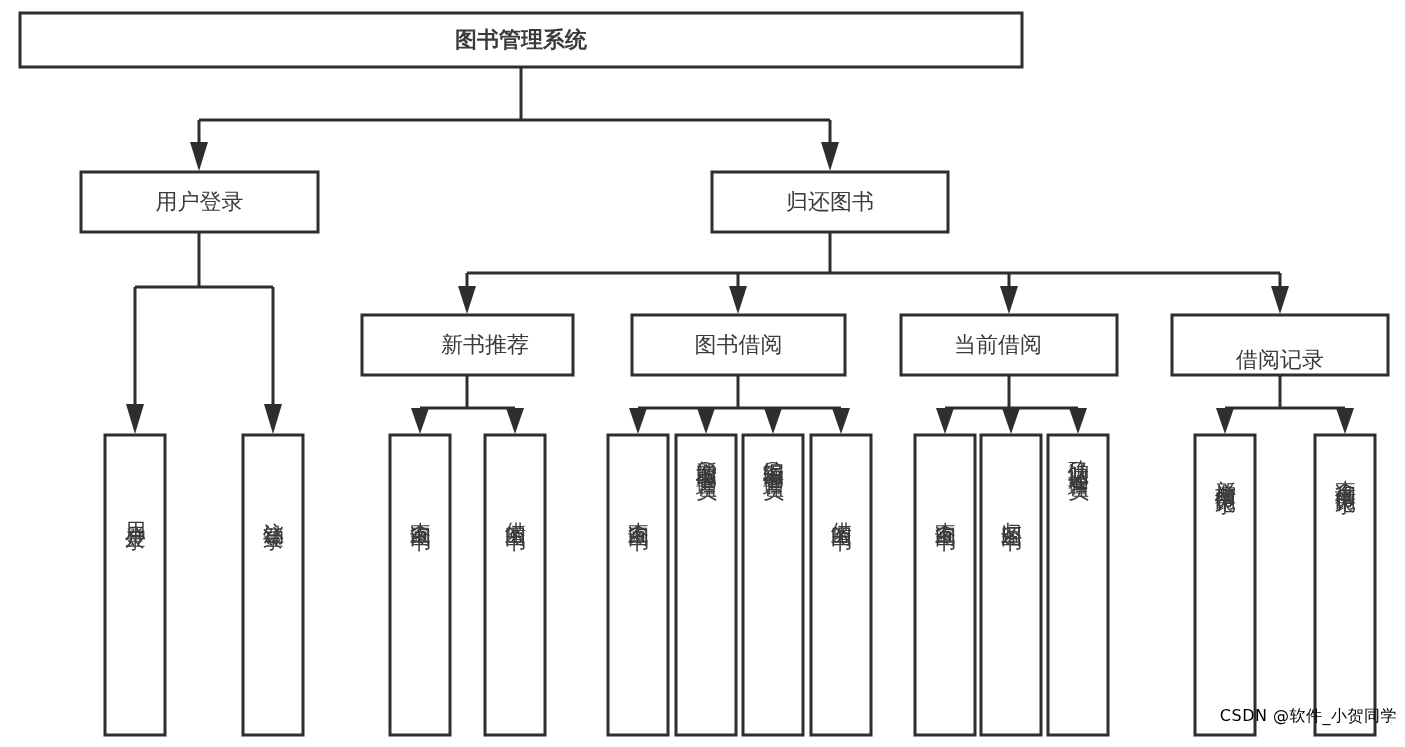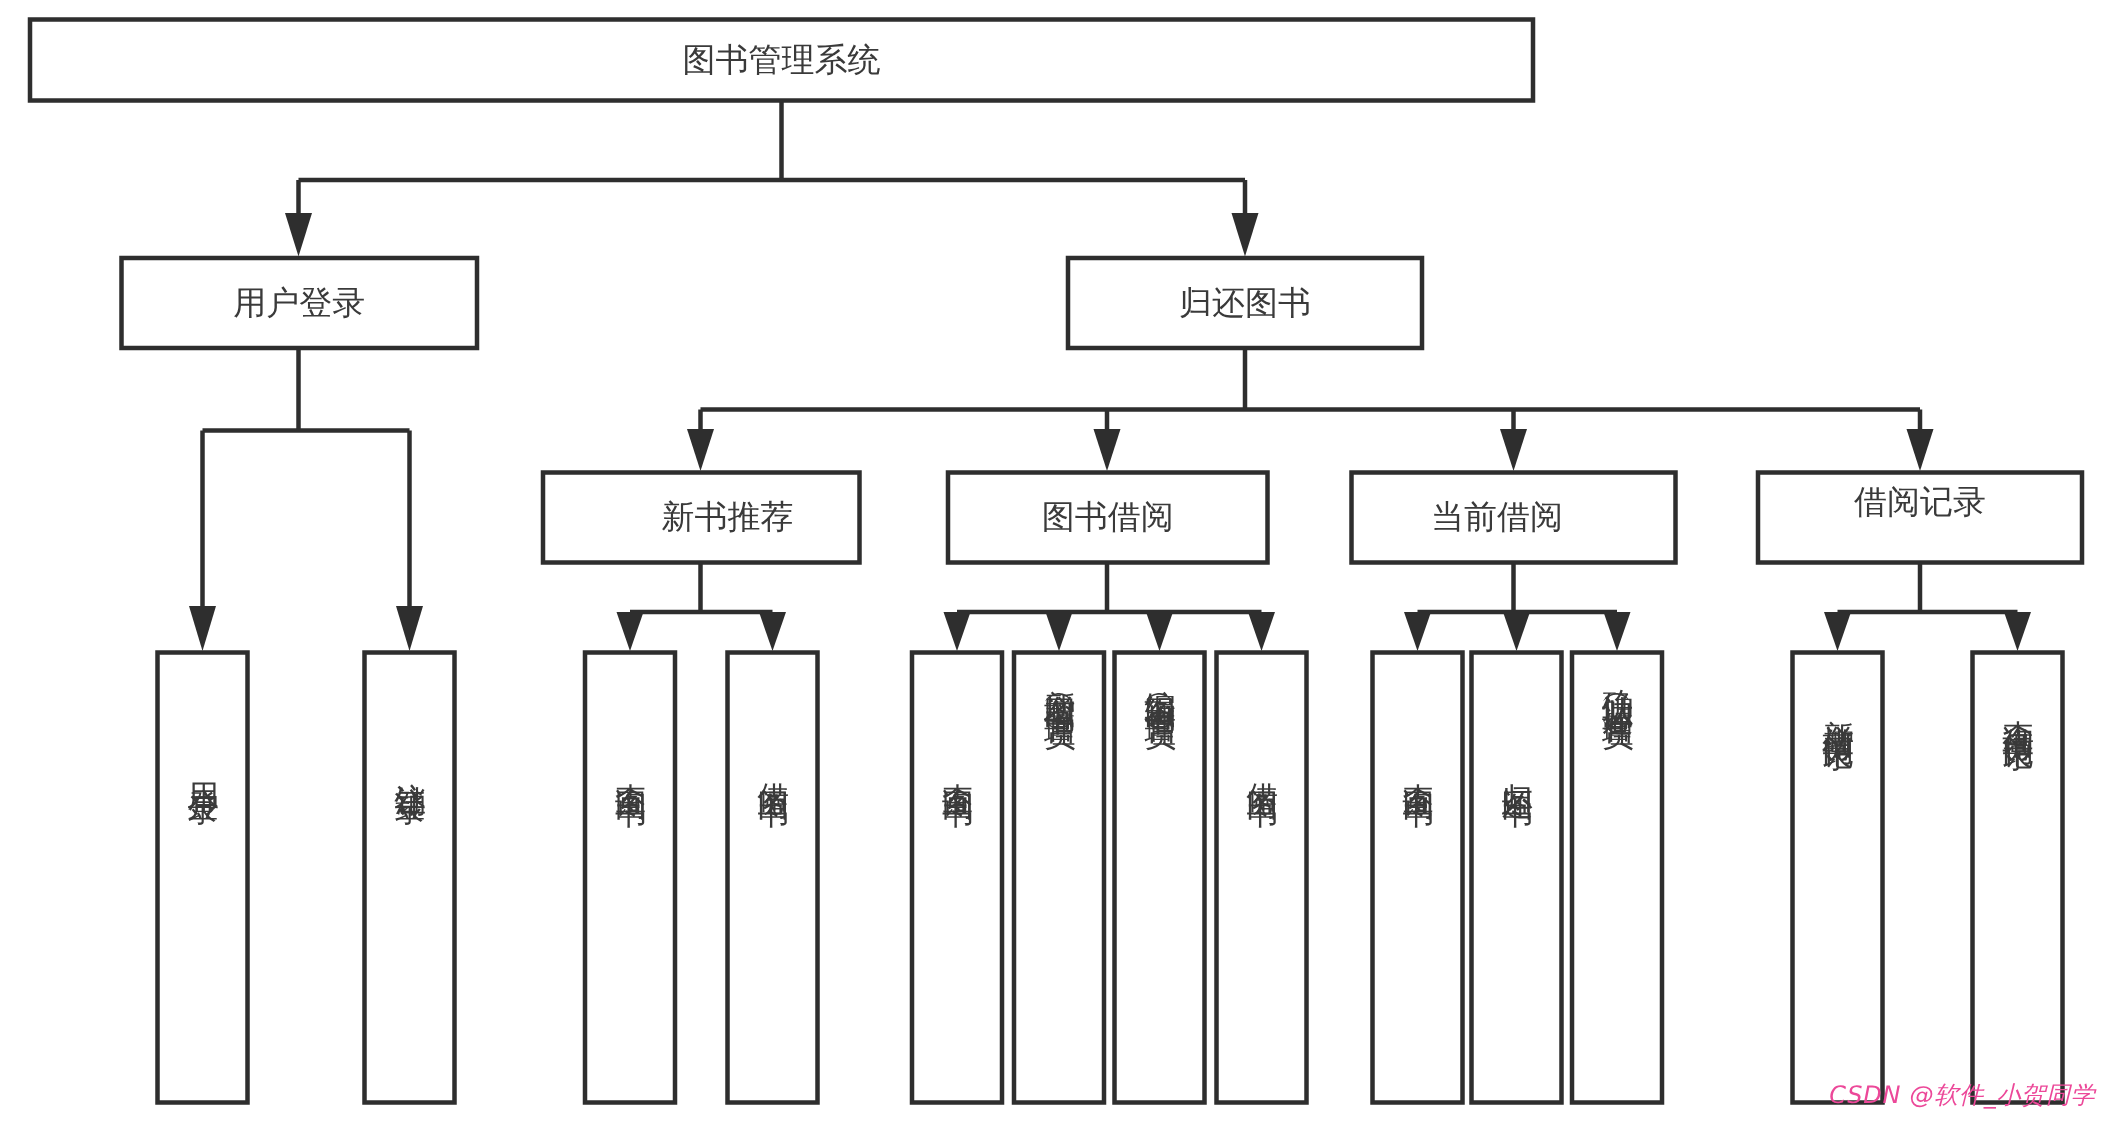--- a/index.html
+++ b/index.html
@@ -35,28 +35,27 @@
     align-items:center;
     justify-content:center;
     font-family:"DejaVu Sans","Liberation Sans",sans-serif;
     font-size:22px;
     color:#3a3a3a;
     pointer-events:none;
     white-space:nowrap;
   }
   #watermark{
     position:absolute;
-    right:8px;bottom:6px;
+    right:8px;bottom:20px;
     font-family:"DejaVu Sans","Liberation Sans",sans-serif;
     font-size:16px;
-    color:#ec4899;
+    color:#000000;
     letter-spacing:0.5px;
     white-space:nowrap;
     pointer-events:none;
-    font-style:italic;
   }
 </style>
 </head>
 <body>
 
 <div id="diagram-root">
 
   <svg id="tree" viewBox="0 0 1405 747">
 
     <g>
@@ -148,29 +147,29 @@
     <rect class="node-rect" x="811" y="435" width="60" height="300"></rect>
 
     <rect class="node-rect" x="915" y="435" width="60" height="300"></rect>
     <rect class="node-rect" x="981" y="435" width="60" height="300"></rect>
     <rect class="node-rect" x="1048" y="435" width="60" height="300"></rect>
 
     <rect class="node-rect" x="1195" y="435" width="60" height="300"></rect>
     <rect class="node-rect" x="1315" y="435" width="60" height="300"></rect>
   </svg>
 
-  <div class="hlabel" style="left:20px;top:13px;width:1002px;height:54px;">图书管理系统</div>
+  <div class="hlabel" style="left:20px;top:13px;width:1002px;height:54px;font-weight:bold;">图书管理系统</div>
 
   <div class="hlabel" style="left:81px;top:172px;width:237px;height:60px;">用户登录</div>
   <div class="hlabel" style="left:712px;top:172px;width:236px;height:60px;">归还图书</div>
 
   <div class="hlabel" style="left:362px;top:315px;width:246px;height:60px;">新书推荐</div>
   <div class="hlabel" style="left:632px;top:315px;width:213px;height:60px;">图书借阅</div>
   <div class="hlabel" style="left:901px;top:315px;width:194px;height:60px;">当前借阅</div>
-  <div class="hlabel" style="left:1172px;top:305px;width:216px;height:60px;">借阅记录</div>
+  <div class="hlabel" style="left:1172px;top:330px;width:216px;height:60px;">借阅记录</div>
 
   <div class="vlabel-wrap" style="left:105px;top:435px;width:60px;height:300px;padding-top:70px;box-sizing:border-box;">
     <span class="vlabel">用户登录</span>
   </div>
   <div class="vlabel-wrap" style="left:243px;top:435px;width:60px;height:300px;padding-top:70px;box-sizing:border-box;">
     <span class="vlabel">注销登录</span>
   </div>
 
   <div class="vlabel-wrap" style="left:390px;top:435px;width:60px;height:300px;padding-top:70px;box-sizing:border-box;">
     <span class="vlabel">查询图书</span>

